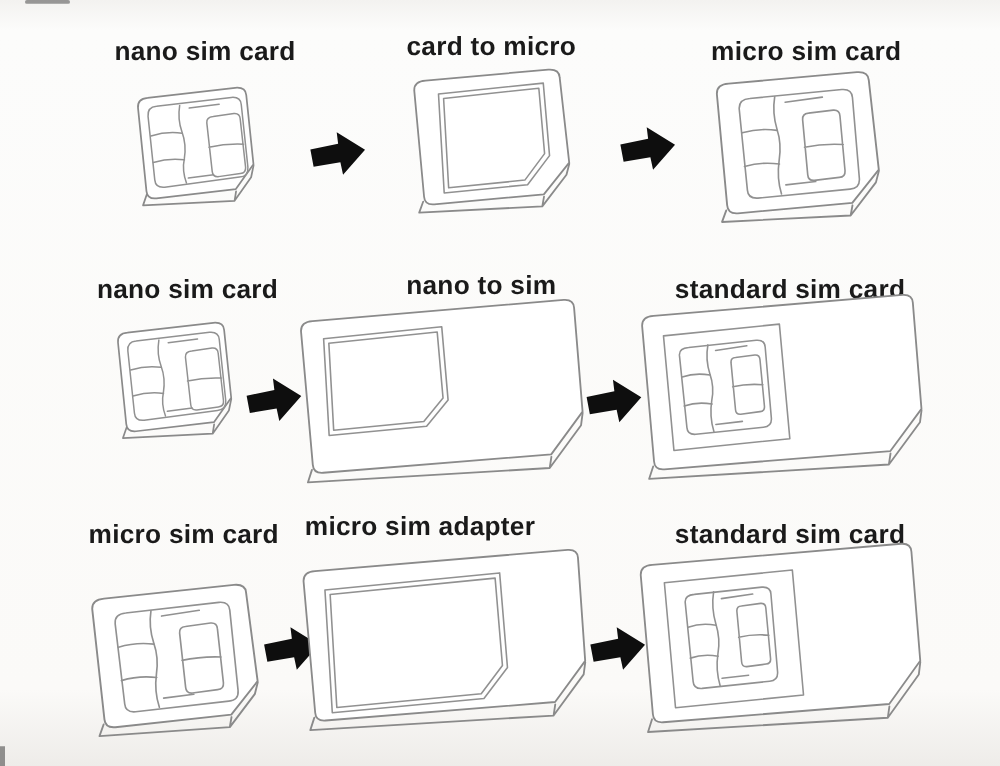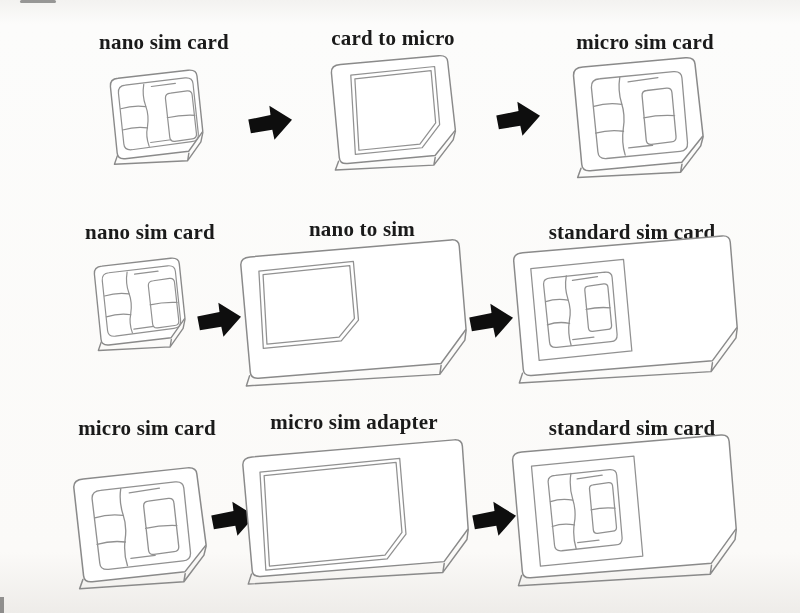--- a/index.html
+++ b/index.html
@@ -1,21 +1,21 @@
 <!DOCTYPE html>
 <html><head>
 <meta charset="utf-8">
 <style>
   html,body{margin:0;padding:0;}
   body{
     width:800px;height:613px;overflow:hidden;
     font-family:"Liberation Sans",sans-serif;
     background:linear-gradient(180deg,#f3f2f0 0%,#fcfcfb 4%,#fbfaf8 90%,#eeece9 100%);
   }
-  .stage{position:relative;width:714px;height:613px;font-family:Liberation Serif, serif;}
+  .stage{position:relative;width:714px;height:613px;}
   .lbl{
     position:absolute;transform:translateX(-50%);
     font-weight:bold;font-size:21px;line-height:24px;color:#1a1a1a;
     white-space:nowrap;letter-spacing:0.2px;
   }
   .art{position:absolute;}
   .art svg{display:block;width:100%;height:100%;overflow:visible;}
   .card-stroke{fill:none;stroke:#8a8a8a;stroke-width:1.5;stroke-linejoin:round;stroke-linecap:round;}
   .card-body{fill:#ffffff;stroke:#8a8a8a;stroke-width:1.5;stroke-linejoin:round;}
   .chip{fill:none;stroke:#919191;stroke-width:1.3;stroke-linejoin:round;stroke-linecap:round;}
@@ -77,21 +77,21 @@
       <path class="card-body" d="M 16,6 L 119,4 Q 128,4 128,11 L 131,83 L 108,108 L 16,110 Q 8,110 8,103 L 6,14 Q 6,6 16,6 Z"></path>
       <path class="chip" d="M 32,19 L 106,17 Q 114,17 114,24 L 115,89 Q 115,97 107,97 L 33,99 Q 25,99 25,92 L 23,27 Q 23,19 32,19 Z"></path>
       <path class="chip" d="M 52,19 Q 49,32 52,45 Q 55,57 52,70 Q 49,84 52,97"></path>
       <path class="chip" d="M 24,46 Q 38,43 52,46 M 24,73 Q 38,70 52,73"></path>
       <path class="chip" d="M 78,34 L 98,33 Q 103,33 103,38 L 104,82 Q 104,87 99,87 L 79,88 Q 74,88 74,83 L 73,39 Q 73,34 78,34 Z M 73,61 Q 88,59 104,61"></path>
       <path class="chip" d="M 60,24 L 90,22 M 56,90 L 80,89"></path>
     </svg>
   </div>
 
   <div class="lbl" style="left:150px;top:220px">nano sim card</div>
-  <div class="lbl" style="left:362px;top:217px">nano to sim</div>
+  <div class="lbl" style="left:385px;top:217px">nano to sim</div>
   <div class="lbl" style="left:632px;top:220px">standard sim card</div>
 
   <div class="art r-5" style="left:94px;top:258px;width:100px;height:102px">
     <svg viewBox="0 0 110 112" preserveAspectRatio="none">
       <path class="card-stroke" d="M 5,88 L 1,97 L 80,100 L 96,81 L 99,71 M 80,100 L 82,92"></path>
       <path class="card-body" d="M 13,5 L 89,3 Q 98,3 98,10 L 99,70 L 82,90 L 13,92 Q 5,92 5,85 L 4,13 Q 4,5 13,5 Z"></path>
       <path class="chip" d="M 20,13 L 85,11 Q 93,11 93,18 L 94,72 Q 94,80 86,80 L 21,83 Q 13,83 13,76 L 12,21 Q 12,13 20,13 Z"></path>
       <path class="chip" d="M 40,14 Q 37,26 40,37 Q 43,48 40,60 Q 37,70 40,81"></path>
       <path class="chip" d="M 13,38 Q 27,35 40,38 M 13,61 Q 27,58 40,61"></path>
       <path class="chip" d="M 68,26 L 86,25 Q 91,25 91,30 L 92,72 Q 92,77 87,77 L 68,78 Q 63,78 63,73 L 62,31 Q 62,26 68,26 Z M 62,52 Q 77,50 92,52"></path>
@@ -127,21 +127,21 @@
       <path class="chip" d="M 24,24 L 120,21 L 122,116 L 26,119 Z"></path>
       <path class="chip" d="M 44,35 L 100,33 Q 107,33 107,39 L 108,98 Q 108,105 101,105 L 45,107 Q 38,107 38,101 L 36,41 Q 36,35 44,35 Z"></path>
       <path class="chip" d="M 60,34 Q 57,46 60,58 Q 63,69 60,80 Q 57,93 60,106"></path>
       <path class="chip" d="M 37,59 Q 48,56 60,59 M 37,83 Q 48,80 60,83"></path>
       <path class="chip" d="M 82,46 L 98,45 Q 102,45 102,49 L 103,88 Q 103,92 99,92 L 83,93 Q 79,93 79,89 L 78,50 Q 78,46 82,46 Z M 78,70 Q 90,68 103,70"></path>
       <path class="chip" d="M 66,39 L 92,37 M 62,100 L 84,99"></path>
     </svg>
   </div>
 
   <div class="lbl" style="left:147px;top:416px">micro sim card</div>
-  <div class="lbl" style="left:354px;top:410px">micro sim adapter</div>
+  <div class="lbl" style="left:336px;top:410px">micro sim adapter</div>
   <div class="lbl" style="left:632px;top:416px">standard sim card</div>
 
   <div class="art r-5" style="left:72px;top:468px;width:142px;height:131px">
     <svg viewBox="0 0 140 132" preserveAspectRatio="none">
       <path class="card-stroke" d="M 7,107 L 3,116 L 106,118 L 128,93 L 131,84 M 106,118 L 108,110"></path>
       <path class="card-body" d="M 16,6 L 119,4 Q 128,4 128,11 L 131,83 L 108,108 L 16,110 Q 8,110 8,103 L 6,14 Q 6,6 16,6 Z"></path>
       <path class="chip" d="M 32,19 L 106,17 Q 114,17 114,24 L 115,89 Q 115,97 107,97 L 33,99 Q 25,99 25,92 L 23,27 Q 23,19 32,19 Z"></path>
       <path class="chip" d="M 52,19 Q 49,32 52,45 Q 55,57 52,70 Q 49,84 52,97"></path>
       <path class="chip" d="M 24,46 Q 38,43 52,46 M 24,73 Q 38,70 52,73"></path>
       <path class="chip" d="M 78,34 L 98,33 Q 103,33 103,38 L 104,82 Q 104,87 99,87 L 79,88 Q 74,88 74,83 L 73,39 Q 73,34 78,34 Z M 73,61 Q 88,59 104,61"></path>

